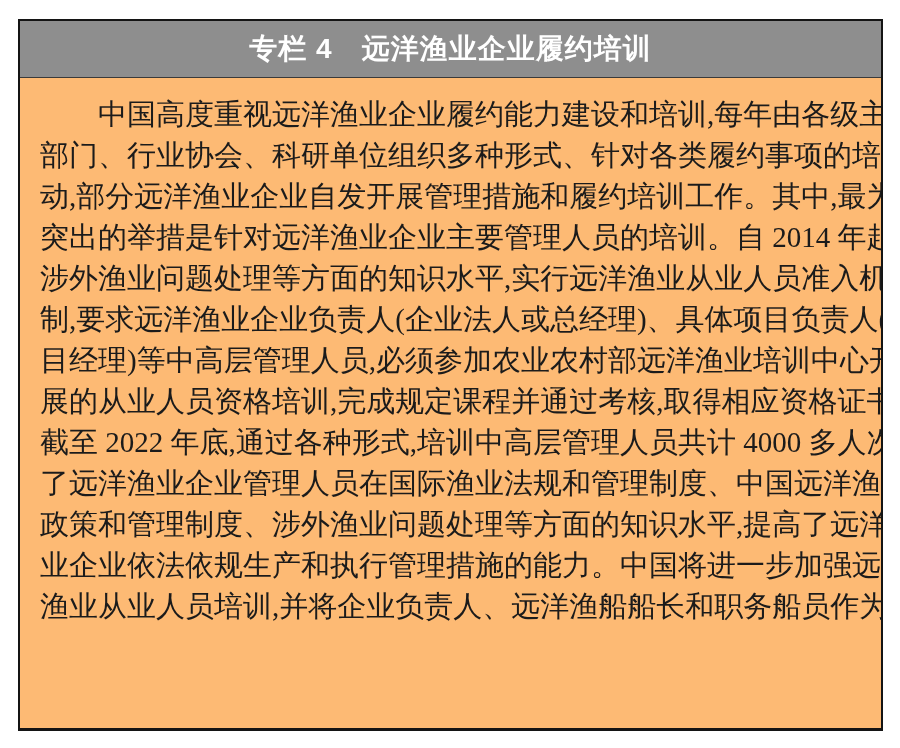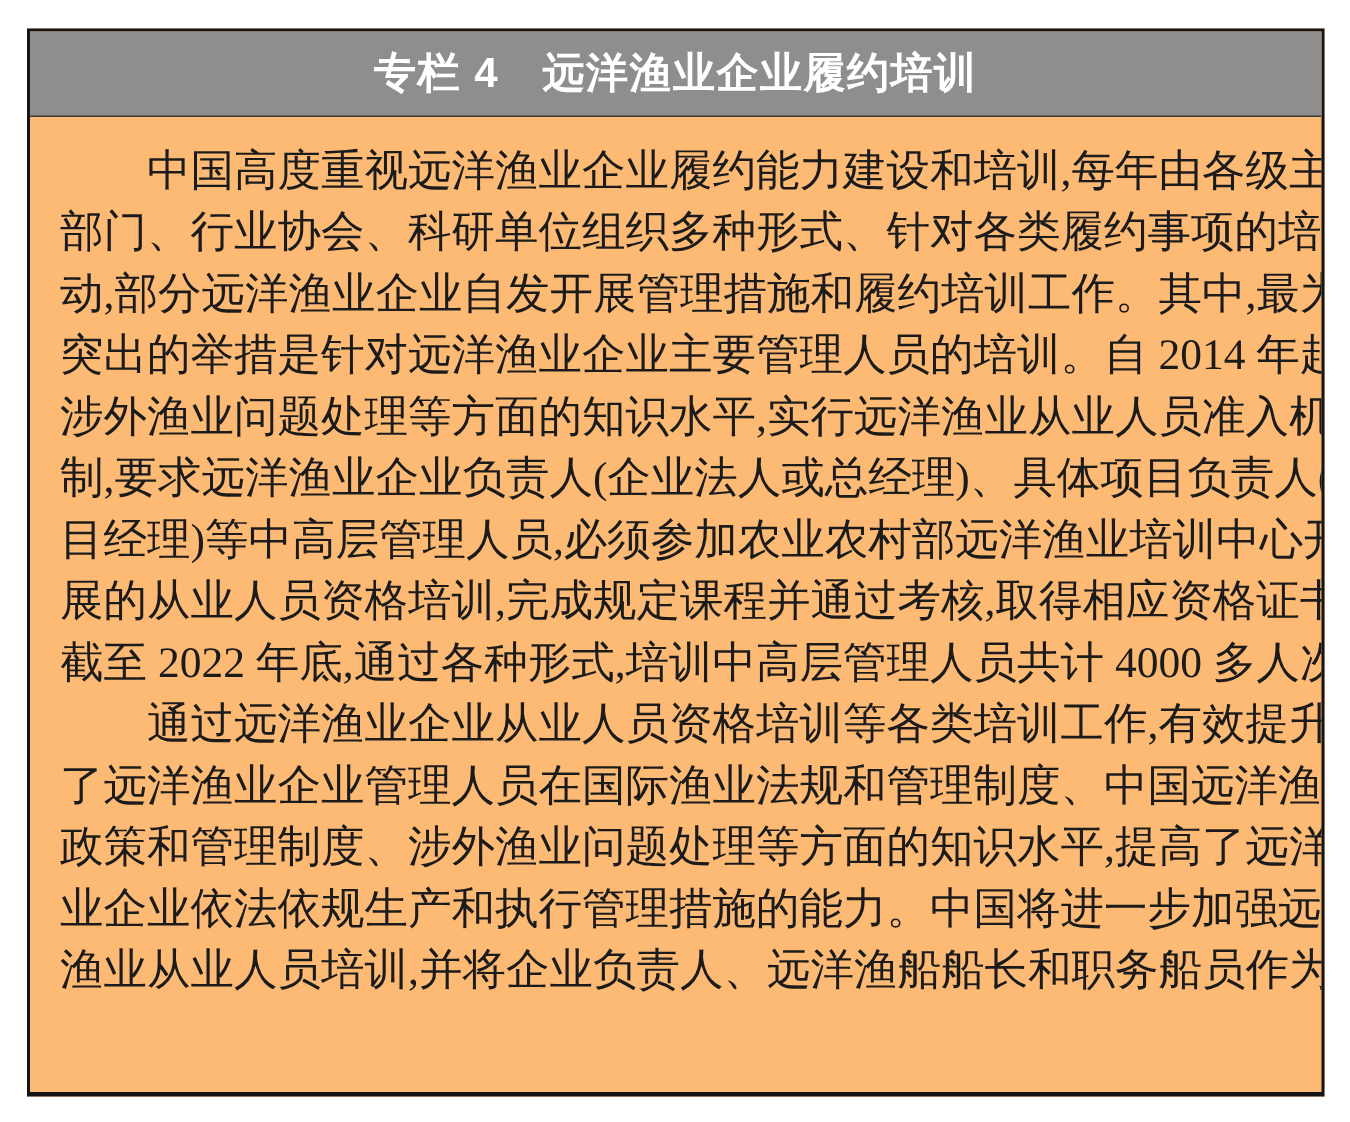--- a/index.html
+++ b/index.html
@@ -82,21 +82,20 @@
         <div class="line">部门、行业协会、科研单位组织多种形式、针对各类履约事项的培训活</div>
         <div class="line">动,部分远洋渔业企业自发开展管理措施和履约培训工作。其中,最为</div>
         <div class="line">突出的举措是针对远洋渔业企业主要管理人员的培训。自 2014 年起,中</div>
         <div class="line">涉外渔业问题处理等方面的知识水平,实行远洋渔业从业人员准入机</div>
         <div class="line">制,要求远洋渔业企业负责人(企业法人或总经理)、具体项目负责人(项</div>
         <div class="line">目经理)等中高层管理人员,必须参加农业农村部远洋渔业培训中心开</div>
         <div class="line">展的从业人员资格培训,完成规定课程并通过考核,取得相应资格证书。</div>
         <div class="line">截至 2022 年底,通过各种形式,培训中高层管理人员共计 4000 多人次。</div>
       </div>
       <div class="paragraph">
-        <div class="line first">通过远洋渔业企业从业人员资格培训等各类培训工作,有效提升</div>
         <div class="line">了远洋渔业企业管理人员在国际渔业法规和管理制度、中国远洋渔业</div>
         <div class="line">政策和管理制度、涉外渔业问题处理等方面的知识水平,提高了远洋渔</div>
         <div class="line">业企业依法依规生产和执行管理措施的能力。中国将进一步加强远洋</div>
         <div class="line">渔业从业人员培训,并将企业负责人、远洋渔船船长和职务船员作为培</div>
       </div>
     </div>
   </div>
 </div>
 
 </body></html>

